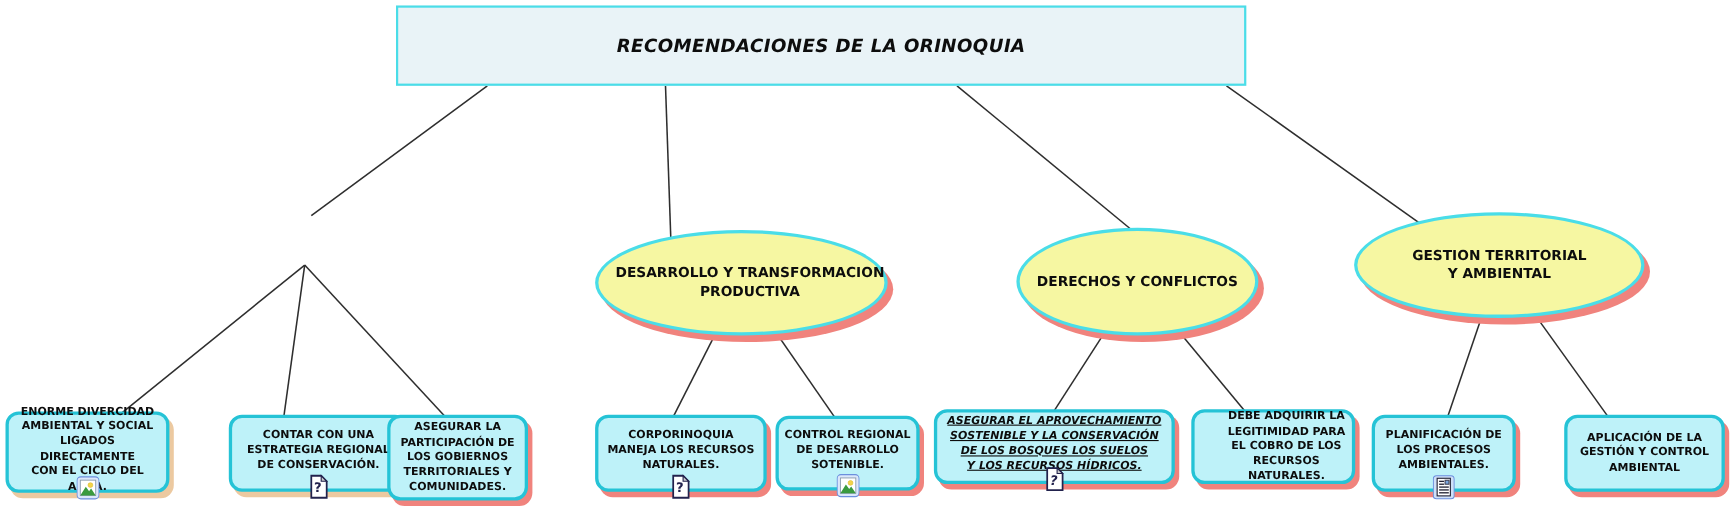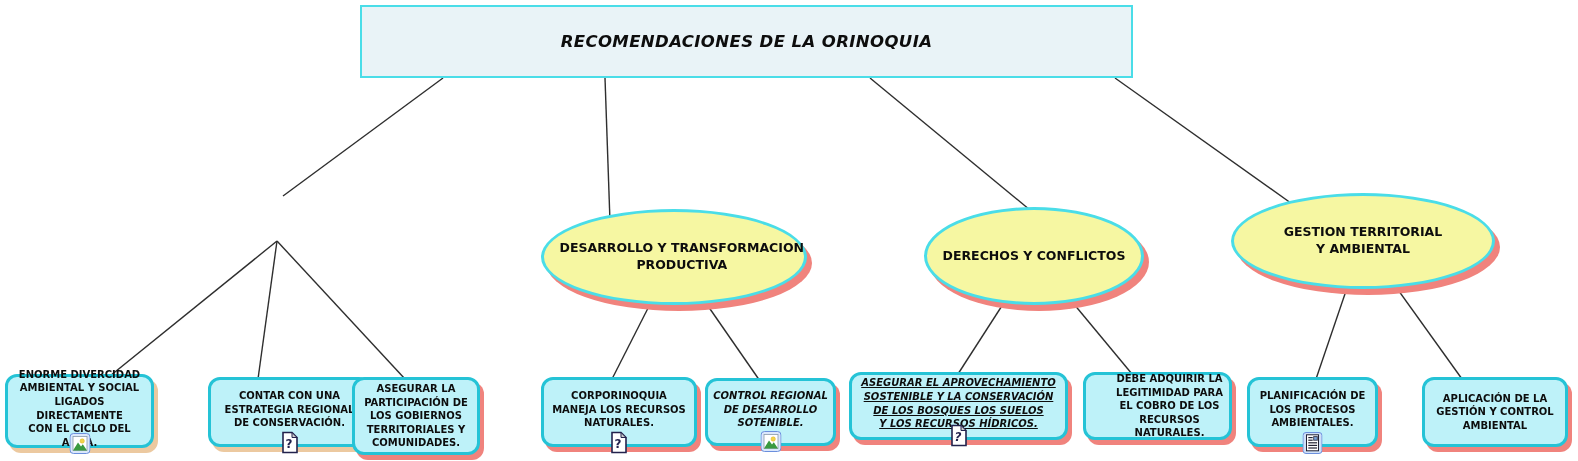--- a/index.html
+++ b/index.html
@@ -124,21 +124,21 @@
 NATURALES.</span>
     <span class="res-icon">
       <svg width="19" height="23" viewBox="0 0 19 23">
         <path d="M2.5 1.5 h9 l5 5 v15 h-14 z" fill="#ffffff" stroke="#22224d" stroke-width="1.6"></path>
         <path d="M11.5 1.5 v5 h5 z" fill="#cccccc" stroke="#22224d" stroke-width="1"></path>
         <text x="8.5" y="16.5" font-size="12" font-weight="bold" fill="#22224d" text-anchor="middle">?</text>
       </svg>
     </span>
   </div>
 
-  <div class="node leaf has-icon" style="left:705px;top:378px;width:131px;height:68px;font-style:italic;">
+  <div class="node leaf has-icon" style="left:705px;top:378px;width:131px;height:68px;">
     <span class="lbl">CONTROL REGIONAL
 DE DESARROLLO
 SOTENIBLE.</span>
     <span class="res-icon">
       <svg width="21" height="23" viewBox="0 0 21 23">
         <rect x="0.5" y="1.5" width="20" height="20" rx="3.5" fill="#dbe7fb" stroke="#6b8fdd"></rect>
         <rect x="3.5" y="4.5" width="14" height="14" fill="#ffffff" stroke="#8899aa" stroke-width="0.8"></rect>
         <circle cx="12.7" cy="9" r="2.2" fill="#f3d34a" stroke="#d9b520" stroke-width="0.5"></circle>
         <path d="M3.5 18.5 L8.5 10.5 L11.5 14.5 L13.3 12.2 L17.5 18.5 Z" fill="#3a9a3f"></path>
       </svg>

